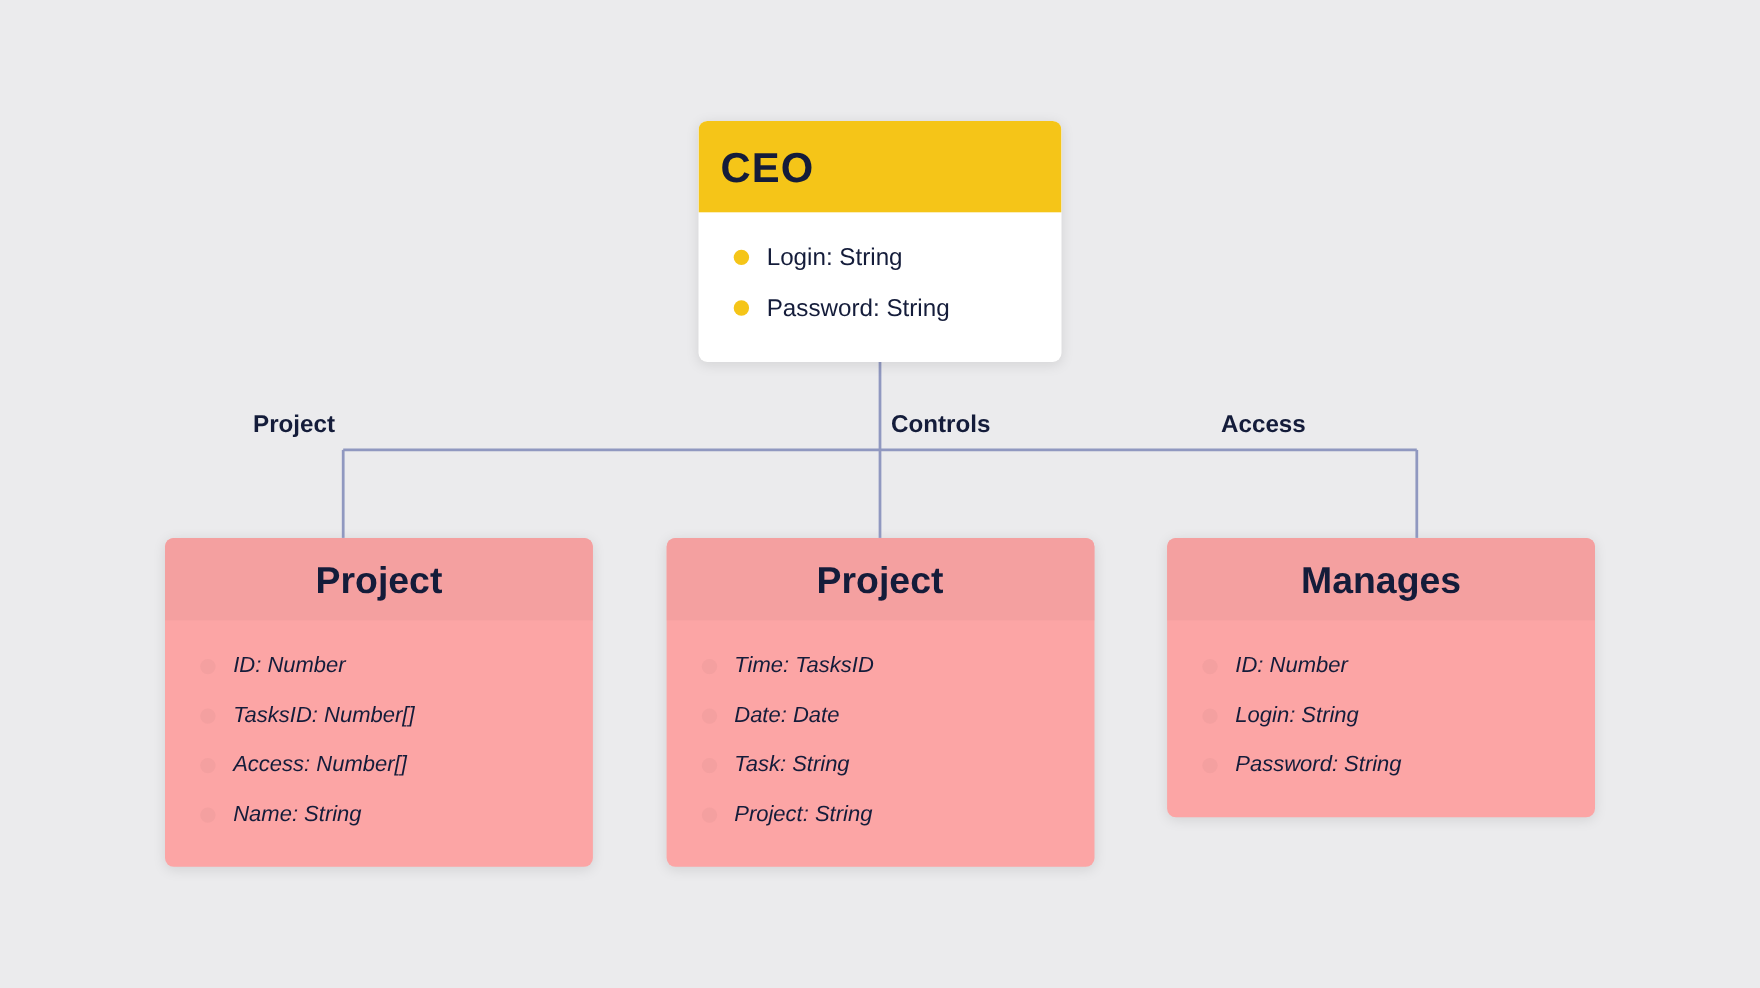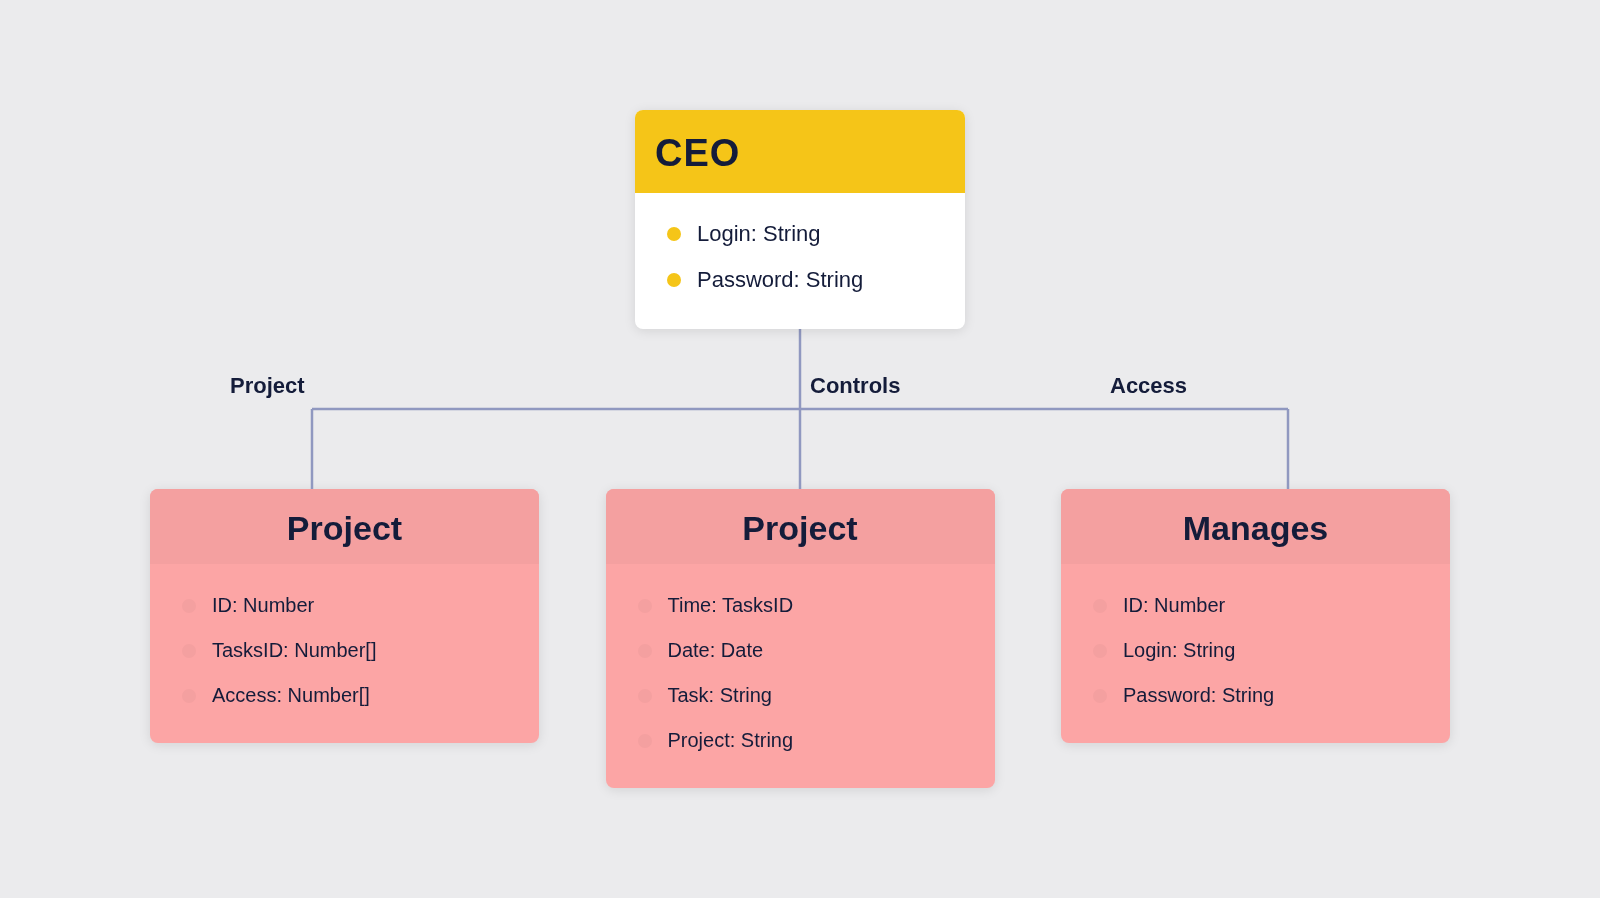--- a/index.html
+++ b/index.html
@@ -125,20 +125,21 @@
       padding: 30px 32px 36px;
     }
 
     .child-body .field-item {
       display: flex;
       align-items: center;
       margin-bottom: 22px;
       font-size: 20px;
       font-weight: 500;
       color: #141c3a;
+      font-style: italic;
     }
 
     .child-body .field-item:last-child {
       margin-bottom: 0;
     }
 
     
     .rel-label {
       font-size: 22px;
       font-weight: 700;
@@ -200,20 +201,24 @@
           <span>ID: Number</span>
         </div>
         <div class="field-item">
           <span class="bullet bullet-pink"></span>
           <span>TasksID: Number[]</span>
         </div>
         <div class="field-item">
           <span class="bullet bullet-pink"></span>
           <span>Access: Number[]</span>
         </div>
+        <div class="field-item">
+          <span class="bullet bullet-pink"></span>
+          <span>Name: String</span>
+        </div>
       </div>
     </div>
 
     <div class="child-card">
       <div class="child-header">
         <span class="card-title">Project</span>
       </div>
       <div class="child-body">
         <div class="field-item">
           <span class="bullet bullet-pink"></span>

